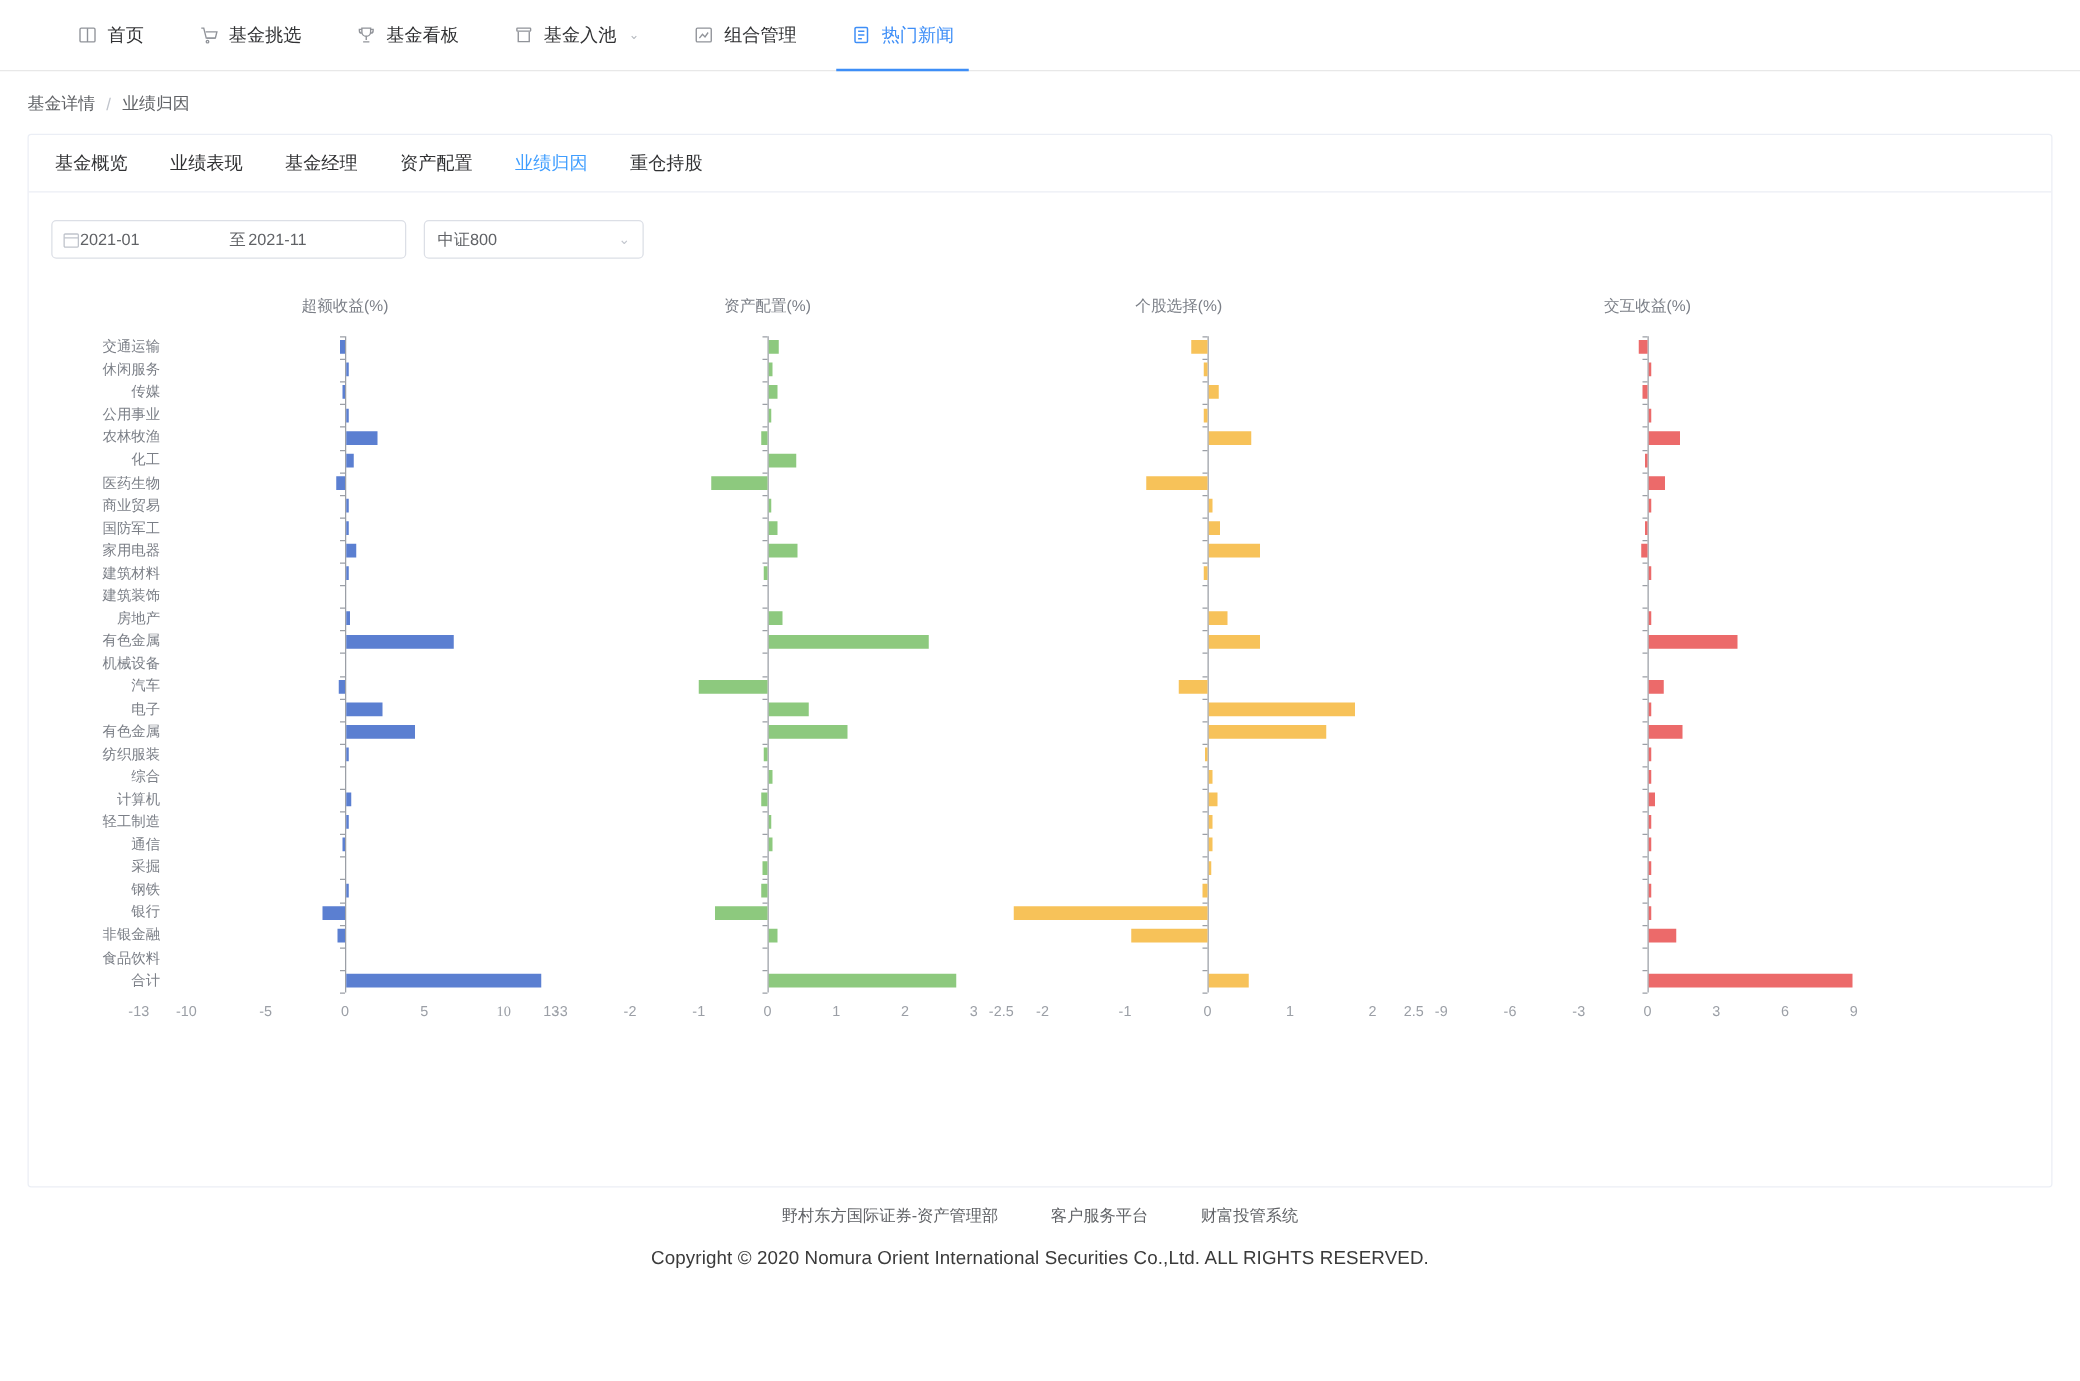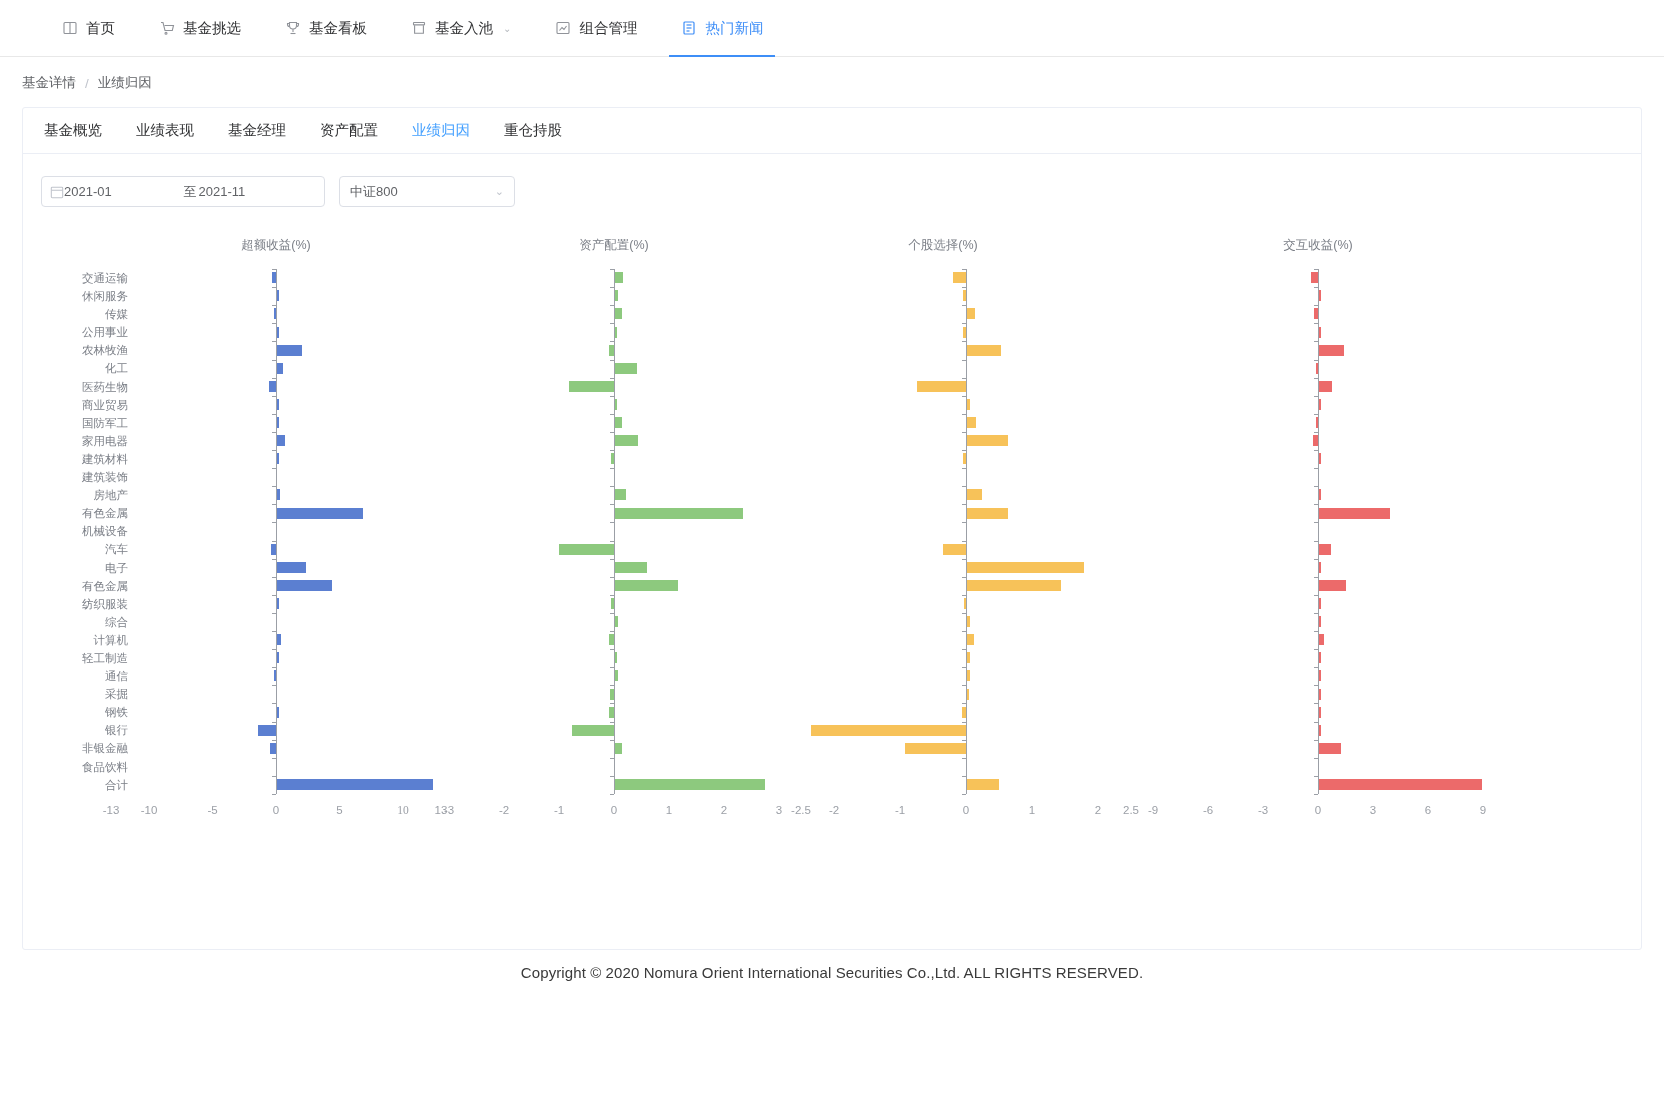--- a/index.html
+++ b/index.html
@@ -598,14 +598,19 @@
               <div class="ticklabel" style="left: 1405px;">6</div>
               <div class="ticklabel" style="left: 1460px;">9</div>
             </div>
           </div>
         </div>
       </div>
   </div>
 </div>
 
 <div class="footer">
+  <div class="footer-links" id="footer-links">
+      <span>野村东方国际证券-资产管理部</span>
+      <span>客户服务平台</span>
+      <span>财富投管系统</span>
+    </div>
   <div class="copyright">Copyright © 2020 Nomura Orient International Securities Co.,Ltd. ALL RIGHTS RESERVED.</div>
 </div>
 
 </body></html>

